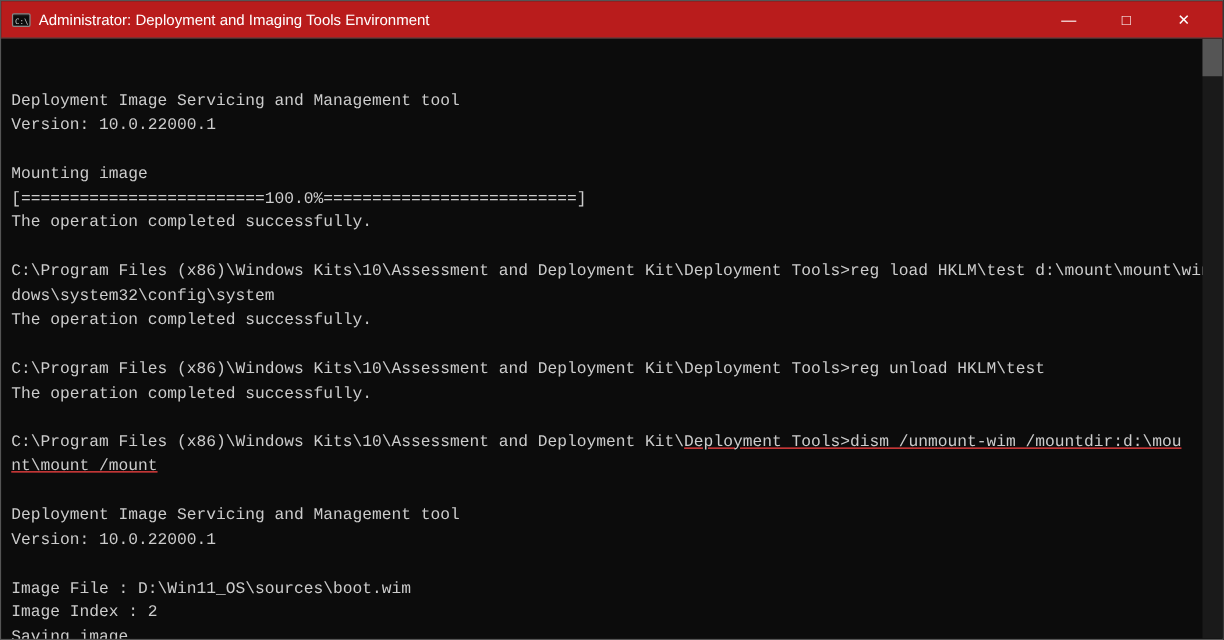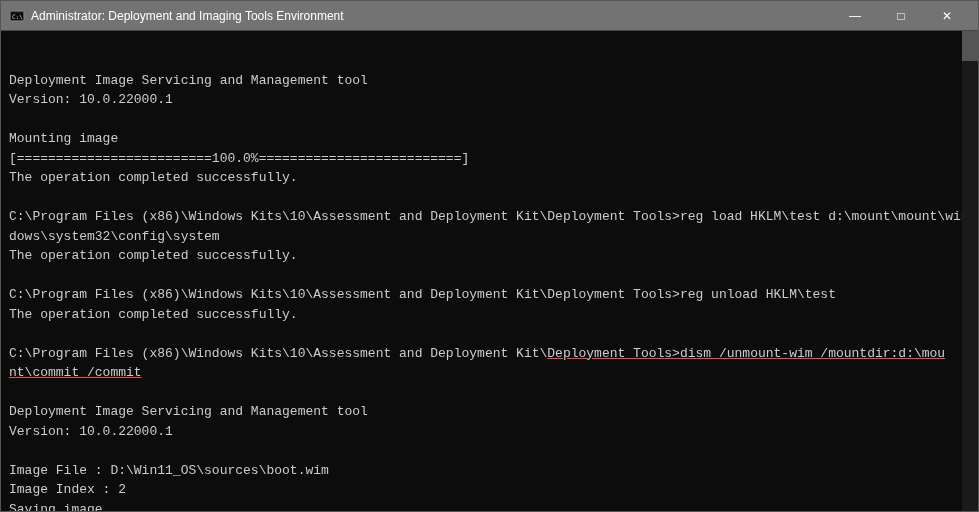--- a/index.html
+++ b/index.html
@@ -19,21 +19,21 @@
 
     .window {
       width: 979px;
       height: 512px;
       display: flex;
       flex-direction: column;
       border: 1px solid #555;
     }
 
     .title-bar {
-      background: #737373;
+      background: #b91c1c;
       border-bottom: 1px solid #444;
       display: flex;
       align-items: center;
       height: 30px;
       padding: 0 8px;
       flex-shrink: 0;
     }
 
     .title-bar-icon {
       width: 16px;
@@ -136,21 +136,21 @@
 <span style="color:#cccccc;">[=========================100.0%==========================]</span>
 The operation completed successfully.
 
 C:\Program Files (x86)\Windows Kits\10\Assessment and Deployment Kit\Deployment Tools&gt;reg load HKLM\test d:\mount\mount\windows\system32\config\system
 The operation completed successfully.
 
 C:\Program Files (x86)\Windows Kits\10\Assessment and Deployment Kit\Deployment Tools&gt;reg unload HKLM\test
 The operation completed successfully.
 
 C:\Program Files (x86)\Windows Kits\10\Assessment and Deployment Kit\<span style="text-decoration:underline;text-decoration-color:#ff4444;text-align:right;">Deployment Tools&gt;dism /unmount-wim /mountdir:d:\mou</span>
-<span style="text-decoration:underline;text-decoration-color:#ff4444;">nt\commit /commit</span>
+<span style="text-decoration:underline;text-decoration-color:#ff4444;">nt\mount /mount</span>
 
 Deployment Image Servicing and Management tool
 Version: 10.0.22000.1
 
 Image File : D:\Win11_OS\sources\boot.wim
 Image Index : 2
 Saving image
 <span style="color:#cccccc;">[=========================100.0%==========================]</span>
 Unmounting image
 

